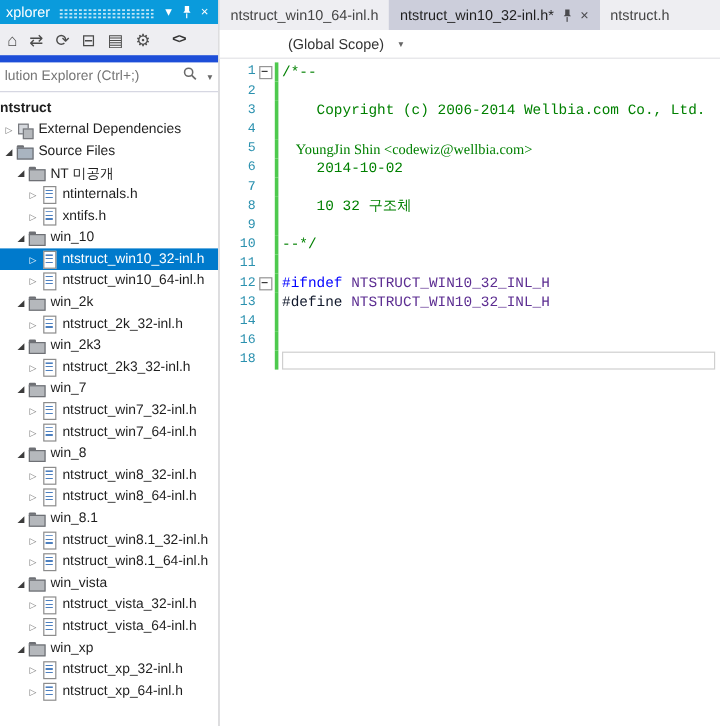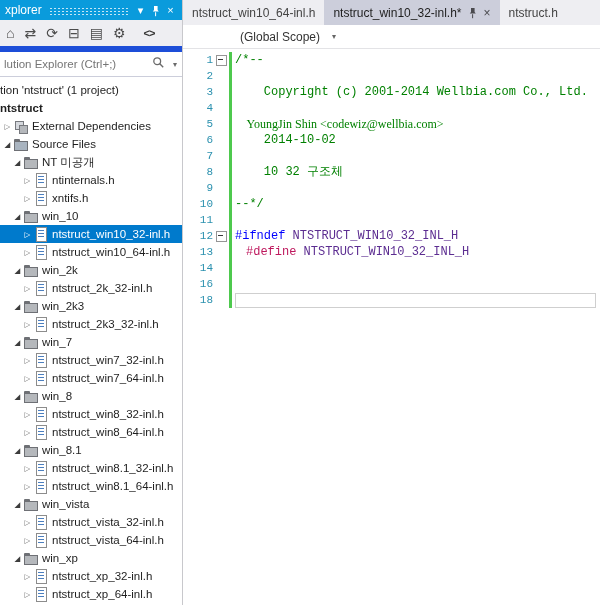--- a/index.html
+++ b/index.html
@@ -91,24 +91,20 @@
       <span class="search-mag">
         <svg width="13" height="13" viewBox="0 0 13 13">
             <circle cx="5.2" cy="5.2" r="3.4" fill="none" stroke="#6A6A6A" stroke-width="1.3"></circle>
             <line x1="7.8" y1="7.8" x2="11.2" y2="11.2" stroke="#6A6A6A" stroke-width="1.4"></line>
           </svg>
       </span>
       <span class="search-chev">▾</span>
     </div>
 
     <div class="se-tree">
-        <div class="trow" style="padding-left: 0px;">
-          <span class="arrow none" style="flex: 0 0 0px;"></span>
-          <span class="tlabel">tion 'ntstruct' (1 project)</span>
-        </div>
         <div class="trow bold" style="padding-left: 0px;">
           <span class="arrow none" style="flex: 0 0 0px;"></span>
           <span class="tlabel">ntstruct</span>
         </div>
         <div class="trow" style="padding-left: 2px;">
           <span class="arrow collapsed" style="flex: 0 0 11px;">▷</span>
           <span class="ticon deps"></span>
           <span class="tlabel">External Dependencies</span>
         </div>
         <div class="trow" style="padding-left: 2px;">
@@ -314,21 +310,21 @@
         <div class="cline">
           <span class="ln">2</span>
           <span class="fm"></span>
           <span class="track" style="background: rgb(78, 201, 78);"></span>
           <span class="txt"></span>
         </div>
         <div class="cline">
           <span class="ln">3</span>
           <span class="fm"></span>
           <span class="track" style="background: rgb(78, 201, 78);"></span>
-          <span class="txt"><span style="color: rgb(0, 128, 0);">    Copyright (c) 2001-2014 Wellbia.com Co., Ltd.</span></span>
+          <span class="txt"><span style="color: rgb(0, 128, 0);">    Copyright (c) 2006-2014 Wellbia.com Co., Ltd.</span></span>
         </div>
         <div class="cline">
           <span class="ln">4</span>
           <span class="fm"></span>
           <span class="track" style="background: rgb(78, 201, 78);"></span>
           <span class="txt"></span>
         </div>
         <div class="cline">
           <span class="ln">5</span>
           <span class="fm"></span>
@@ -376,21 +372,21 @@
           <span class="fm">
             <span class="foldbox"></span>
           </span>
           <span class="track" style="background: rgb(78, 201, 78);"></span>
           <span class="txt"><span style="color: rgb(0, 0, 255);">#ifndef</span><span style="color: rgb(92, 45, 145);"> NTSTRUCT_WIN10_32_INL_H</span></span>
         </div>
         <div class="cline">
           <span class="ln">13</span>
           <span class="fm"></span>
           <span class="track" style="background: rgb(78, 201, 78);"></span>
-          <span class="txt"><span style="color: #be185d; margin-left: 11px;">#define</span><span style="color: rgb(92, 45, 145);"> NTSTRUCT_WIN10_32_INL_H</span></span>
+          <span class="txt"><span style="color: #0f172a;">#define</span><span style="color: rgb(92, 45, 145);"> NTSTRUCT_WIN10_32_INL_H</span></span>
         </div>
         <div class="cline">
           <span class="ln">14</span>
           <span class="fm"></span>
           <span class="track" style="background: rgb(78, 201, 78);"></span>
           <span class="txt"></span>
         </div>
         <div class="cline">
           <span class="ln">16</span>
           <span class="fm"></span>

